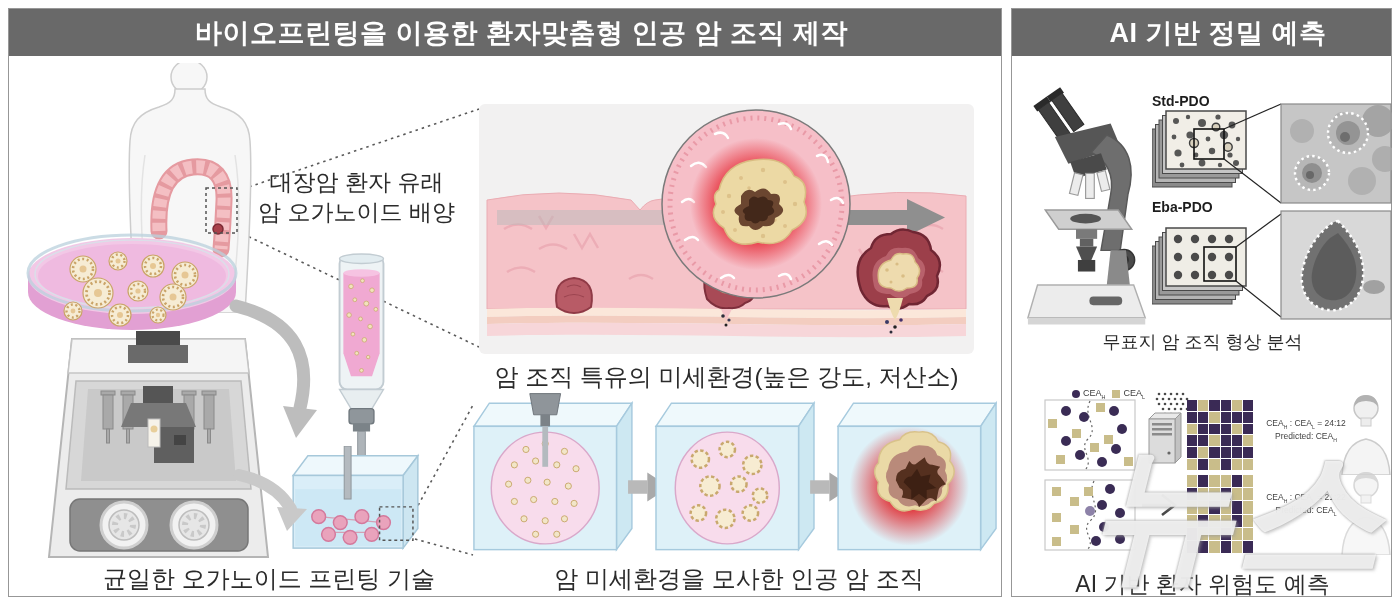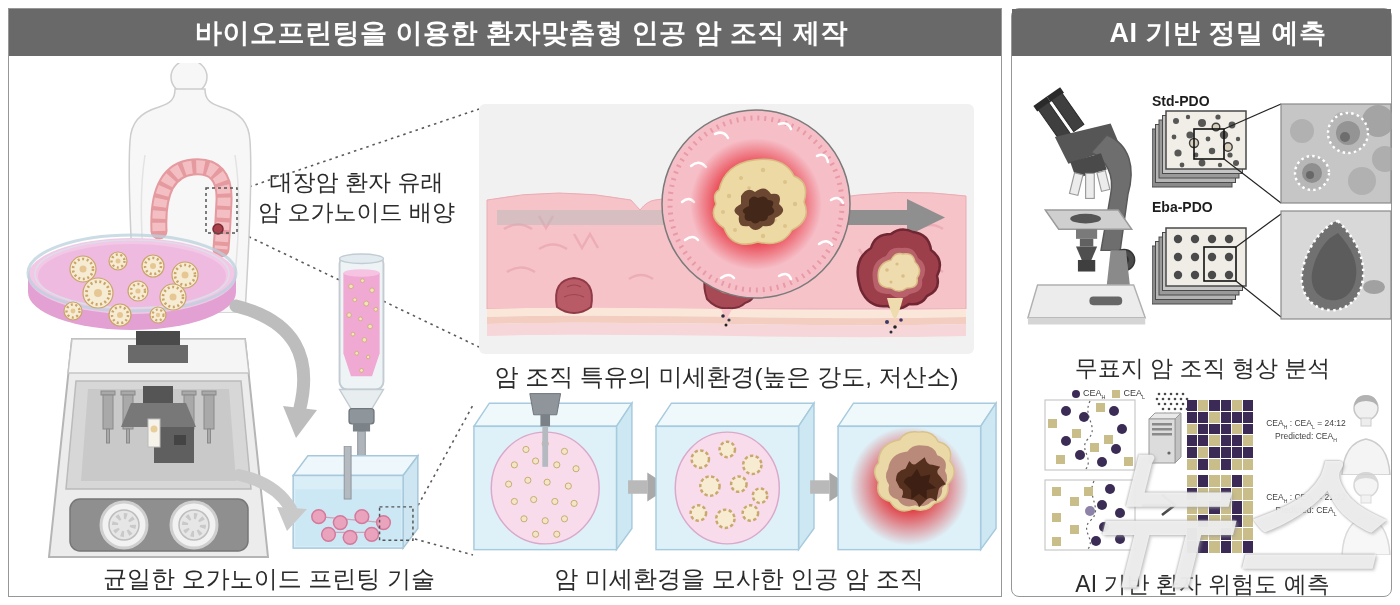--- a/index.html
+++ b/index.html
@@ -2,21 +2,21 @@
 <html style="--header-bg: #696969; --header-text: #ffffff; --panel-border: #979797; --label-text: #2b2b2b; --heat-high: #3a2a55; --heat-low: #c9bd8a;"><head>
 <meta charset="utf-8">
 <style>
   html,body{margin:0;padding:0;}
   body{
     width:1400px;height:605px;position:relative;background:#ffffff;
     font-family:"Liberation Sans",sans-serif;overflow:hidden;
   }
   .panel{position:absolute;background:#ffffff;border:1.5px solid var(--panel-border);box-sizing:border-box;}
   #left-panel{left:8px;top:8px;width:994px;height:589px;}
-  #right-panel{left:1011px;top:8px;width:381px;height:589px;border-radius:8px;}
+  #right-panel{left:1011px;top:8px;width:381px;height:589px;}
   .panel-header{
     position:absolute;left:0;top:0;right:0;height:47px;background:var(--header-bg);
     color:var(--header-text);display:flex;align-items:center;justify-content:center;
     font-size:27px;font-weight:bold;letter-spacing:.5px;padding-left:33px;
   }
   .abs{position:absolute;}
   .klabel{position:absolute;color:var(--label-text);text-align:center;line-height:1.32;}
   .klabel.big{font-size:24px;}
   .klabel.med{font-size:23px;}
   .pdo-label{position:absolute;font-size:14px;font-weight:bold;color:#1d1d1d;text-align:left;}
@@ -529,21 +529,21 @@
       <ellipse cx="222" cy="206" rx="11" ry="7" fill="#8a8a8a" opacity=".7"></ellipse>
       <path d="M186,140 C203,157 213,176 211,197 C209,219 193,231 176,229 C158,227 148,211 150,193 C152,175 162,158 172,149 C177,144 182,140 186,140 Z" fill="#717171"></path>
       <path d="M186,152 C199,166 206,180 204,196 C202,212 191,221 178,219 C165,217 158,206 160,192 C162,178 170,164 178,157 Z" fill="#565656" opacity=".75"></path>
       <path d="M186,140 C203,157 213,176 211,197 C209,219 193,231 176,229 C158,227 148,211 150,193 C152,175 162,158 172,149 C177,144 182,140 186,140 Z" fill="none" stroke="#ffffff" stroke-width="2.6" stroke-dasharray="2.5 3.6"></path>
     </g>
   </svg>
 
   <div class="pdo-label" style="left:140px;top:84px;width:94px;">Std-PDO</div>
   <div class="pdo-label" style="left:140px;top:190px;width:94px;">Eba-PDO</div>
 
-  <div class="klabel" style="left:0;top:344px;width:381px;font-size:23px;">무표지 암 조직 형상 분석</div>
+  <div class="klabel" style="left:0;top:322px;width:381px;font-size:18px;">무표지 암 조직 형상 분석</div>
 
   <div class="legend-row" style="left:60px;top:379px;">
     <span class="legend-item">
         <span class="legend-dot"></span>
         <span><span>CEA</span><sub>H</sub></span>
       </span>
     <span class="legend-item">
         <span class="legend-sq"></span>
         <span><span>CEA</span><sub>L</sub></span>
       </span>

